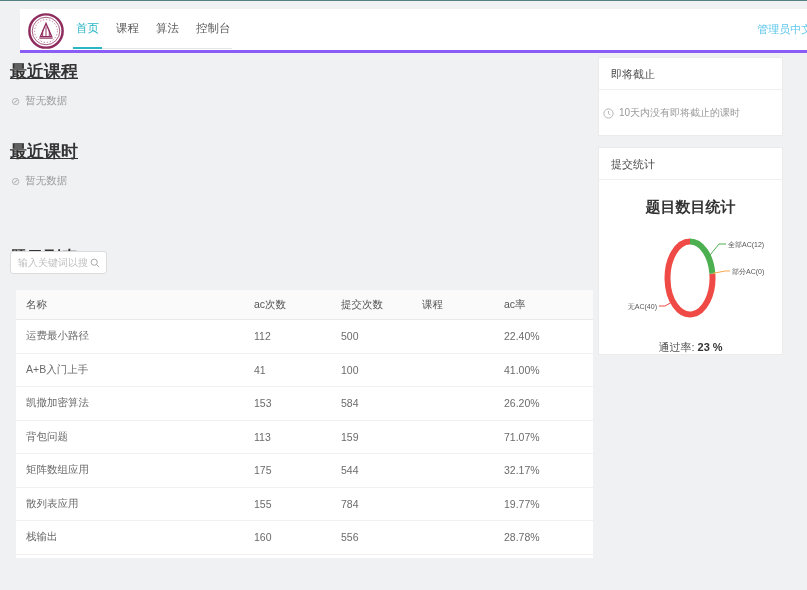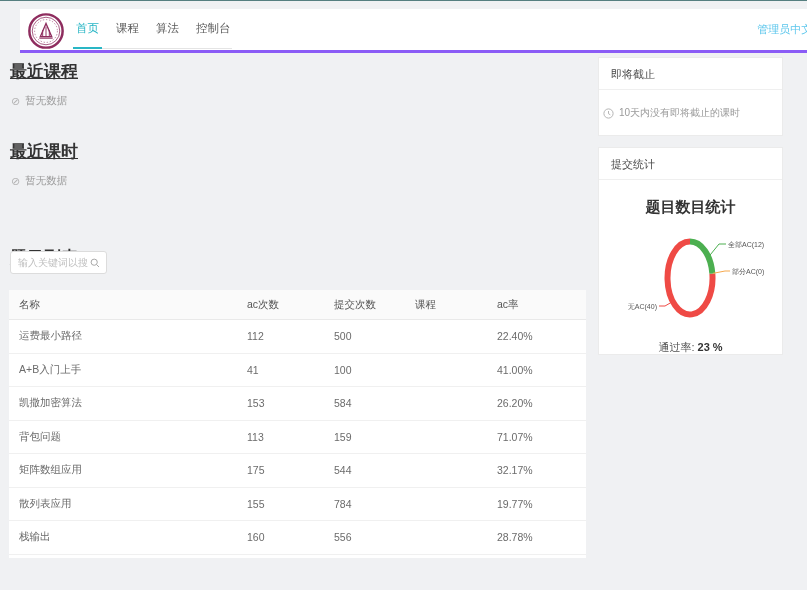--- a/index.html
+++ b/index.html
@@ -29,21 +29,21 @@
   .st-problems { top:216px;margin-top:30px; }
   .empty-row { position:absolute; left:11px; display:flex; align-items:center; gap:5px; font-size:10.5px; color:#9c9c9c; }
   .er-1 { top:94px; } .er-2 { top:174px; }
   .empty-icon { font-style:italic; color:#b3b3b3; font-size:11px; line-height:1; }
 
   .search-box { position:absolute; left:10px; top:251px; width:97px; height:23px; background:#fff; border:1px solid #dcdcdc; border-radius:3px; display:flex; align-items:center; }
   .search-box input { flex:1; min-width:0; border:none; outline:none; background:transparent; font-size:10px; padding:0 2px 0 7px; color:#333; font-family:inherit; }
   .search-box input::placeholder { color:#c0c0c0; }
   .search-icon { margin-right:6px; flex:0 0 auto; display:flex; }
 
-  .table { position:absolute; left:9px; top:290px; width:577px; background:#14532d; }
+  .table { position:absolute; left:16px; top:290px; width:577px; background:#14532d; }
   .trow { display:grid; grid-template-columns:238px 87px 81px 82px 1fr; align-items:center; height:33.5px; border-bottom:1px solid #f0f0f0; font-size:10.5px; color:#6b6b6b; background:#fff; }
   .trow > div:first-child { padding-left:10px; }
   .thead { height:30px; background:#fafafa; color:#555; border-bottom:1px solid #e9e9e9; }
   .table::after { content:""; display:block; height:3px; background:#fff; }
 
   
   .card { position:absolute; left:598px; width:185px; background:#fff; border:1px solid #ebebeb; }
   .card-deadline { top:57px; height:79px; }
   .card-stats { top:147px; height:208px; }
   .card-title { height:32px; line-height:32px; padding-left:12px; font-size:11px; color:#4a4a4a; border-bottom:1px solid #efefef; }

